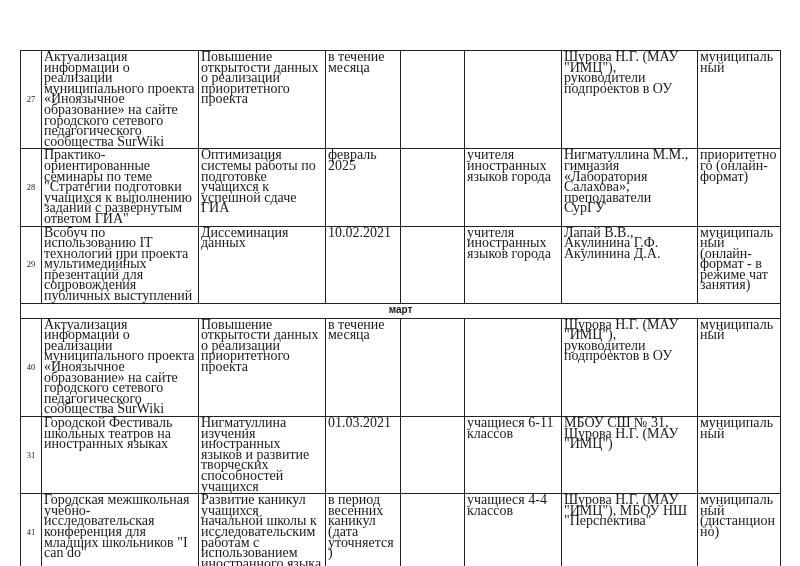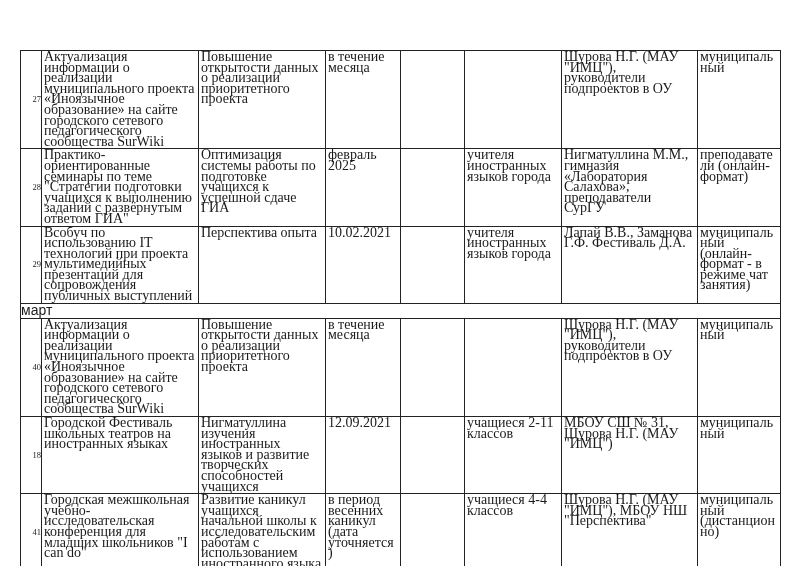--- a/index.html
+++ b/index.html
@@ -3,23 +3,23 @@
 <meta charset="utf-8">
 <style>
   html, body { margin:0; padding:0; background:#ffffff; }
   body { width:800px; height:566px; position:relative; overflow:hidden;
          font-family:"Liberation Serif", "DejaVu Serif", serif; color:#1a1a1a; }
   table.plan { position:absolute; left:20px; top:50px; width:760px;
                border-collapse:collapse; table-layout:fixed; }
   table.plan td { border:1.3px solid #222; vertical-align:top;
                   font-size:14px; line-height:10.6px; padding:1px 2px;
                   overflow:hidden; word-wrap:break-word; }
-  table.plan td.num { vertical-align:middle; text-align:right; font-size:8.5px; padding:0; }
-  table.plan tr.month td { text-align:left; font-family:"Liberation Sans", "DejaVu Sans", sans-serif;
-                           font-weight:normal; font-size:14px; vertical-align:middle; padding:0; }
+  table.plan td.num { vertical-align:middle; text-align:center; font-size:8.5px; padding:0; }
+  table.plan tr.month td { text-align:center; font-family:"Liberation Sans", "DejaVu Sans", sans-serif;
+                           font-weight:bold; font-size:10px; vertical-align:middle; padding:0; }
 </style>
 </head>
 <body>
 
 <table class="plan">
   <colgroup>
     <col style="width:21px">
     <col style="width:157px">
     <col style="width:127px">
     <col style="width:75px">
@@ -40,52 +40,52 @@
       <td>муниципальный</td>
     </tr>
     <tr style="height:60px">
       <td class="num">28</td>
       <td>Практико-ориентированные семинары по теме "Стратегии подготовки учащихся к выполнению заданий с развёрнутым ответом ГИА"</td>
       <td>Оптимизация системы работы по подготовке учащихся к успешной сдаче ГИА</td>
       <td>февраль 2025</td>
       <td></td>
       <td>учителя иностранных языков города</td>
       <td>Нигматуллина М.М., гимназия «Лаборатория Салахова», преподаватели СурГУ</td>
-      <td>преподаватели (онлайн-формат)</td>
+      <td>приоритетного (онлайн-формат)</td>
     </tr>
     <tr style="height:60px">
       <td class="num">29</td>
       <td>Всобуч по использованию IT технологий при проекта мультимедийных презентаций для сопровождения публичных выступлений</td>
-      <td>Перспектива опыта</td>
+      <td>Диссеминация данных</td>
       <td>10.02.2021</td>
       <td></td>
       <td>учителя иностранных языков города</td>
-      <td>Лапай В.В., Заманова Г.Ф. Фестиваль Д.А.</td>
+      <td>Лапай В.В., Акулинина Г.Ф. Акулинина Д.А.</td>
       <td>муниципальный (онлайн-формат - в режиме чат занятия)</td>
     </tr>
     <tr class="month" style="height:15px">
       <td colspan="8">март</td>
     </tr>
     <tr style="height:69px">
       <td class="num">40</td>
       <td>Актуализация информации о реализации муниципального проекта «Иноязычное образование» на сайте городского сетевого педагогического сообщества SurWiki</td>
       <td>Повышение открытости данных о реализации приоритетного проекта</td>
       <td>в течение месяца</td>
       <td></td>
       <td></td>
       <td>Шурова Н.Г. (МАУ "ИМЦ"), руководители подпроектов в ОУ</td>
       <td>муниципальный</td>
     </tr>
     <tr style="height:52px">
-      <td class="num">18</td>
+      <td class="num">31</td>
       <td>Городской Фестиваль школьных театров на иностранных языках</td>
       <td>Нигматуллина изучения иностранных языков и развитие творческих способностей учащихся</td>
-      <td>12.09.2021</td>
+      <td>01.03.2021</td>
       <td></td>
-      <td>учащиеся 2-11 классов</td>
+      <td>учащиеся 6-11 классов</td>
       <td>МБОУ СШ № 31, Шурова Н.Г. (МАУ "ИМЦ")</td>
       <td>муниципальный</td>
     </tr>
     <tr style="height:68px">
       <td class="num">41</td>
       <td>Городская межшкольная учебно-исследовательская конференция для младших школьников "I can do"</td>
       <td>Развитие каникул учащихся начальной школы к исследовательским работам с использованием иностранного языка</td>
       <td>в период весенних каникул (дата уточняется)</td>
       <td></td>
       <td>учащиеся 4-4 классов</td>

